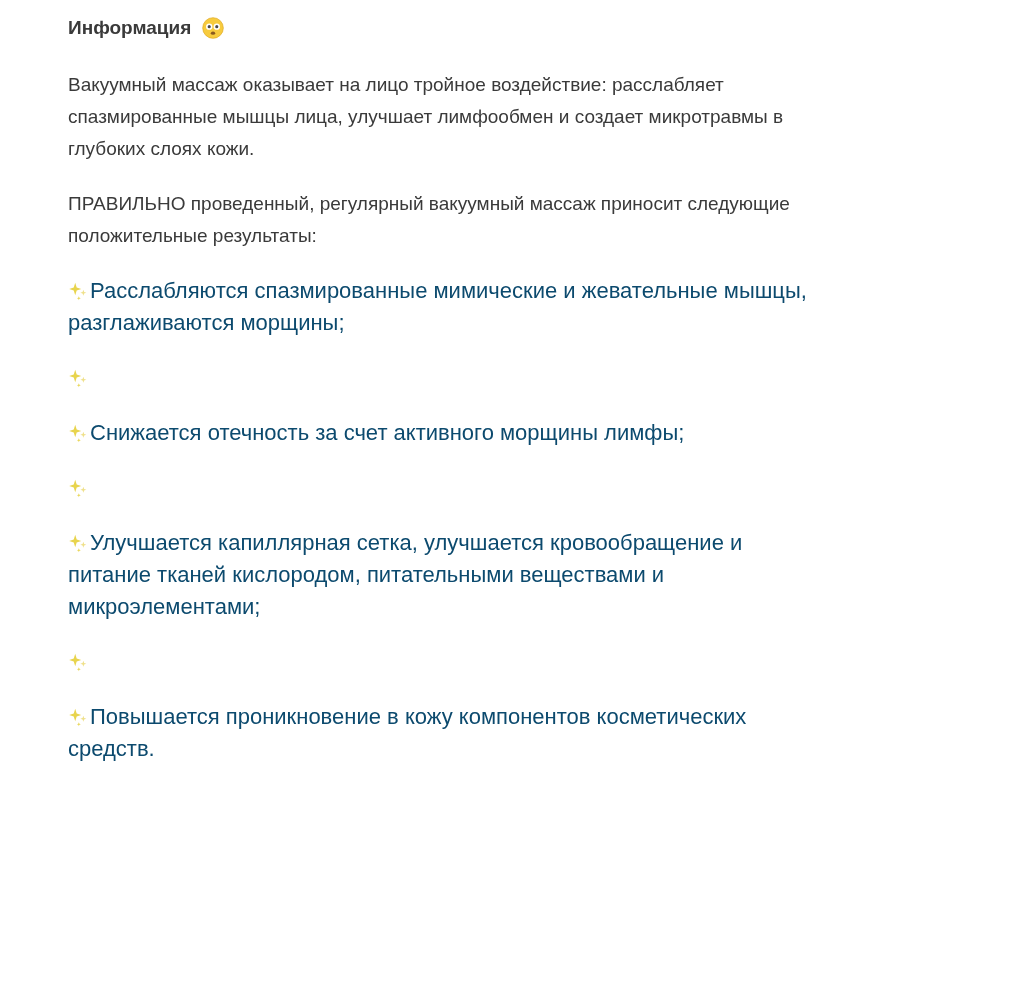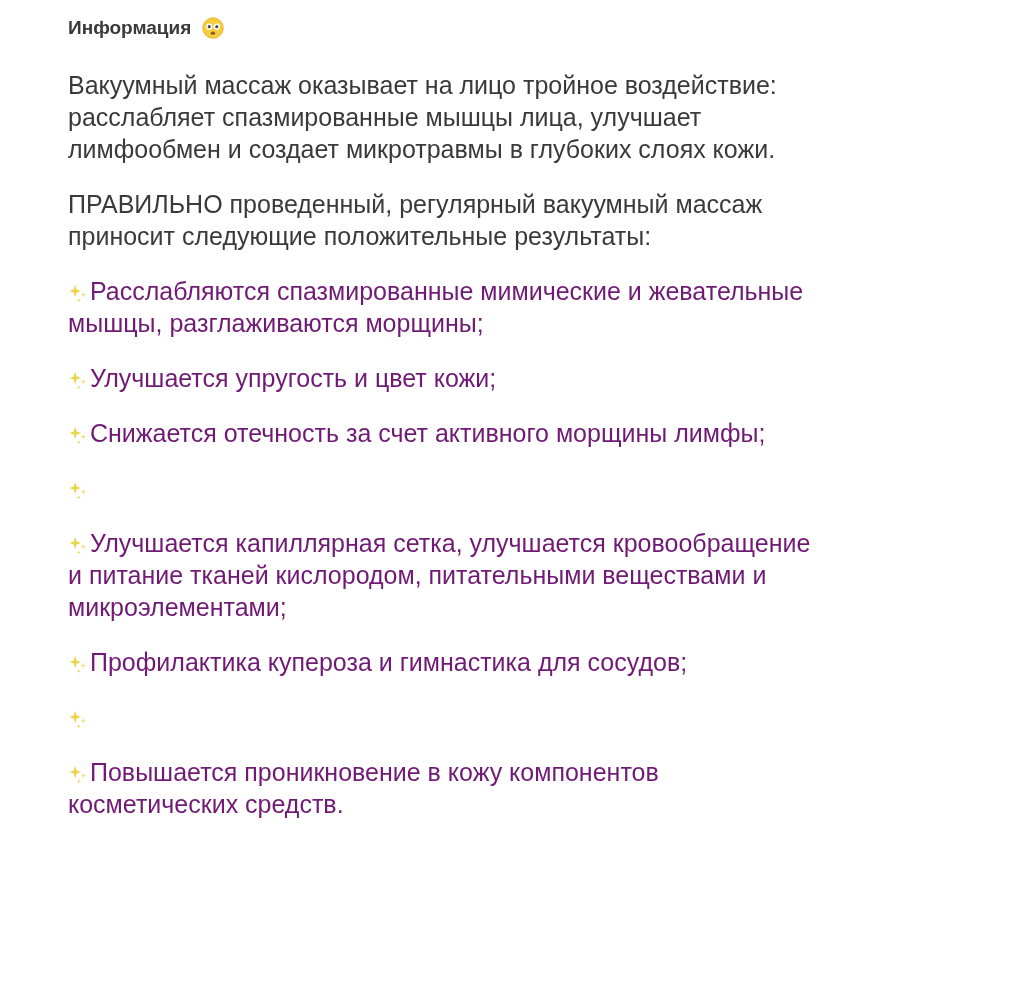--- a/index.html
+++ b/index.html
@@ -30,31 +30,31 @@
     white-space: nowrap;
   }
   .face-emoji {
     display: inline-block;
     width: 22px;
     height: 22px;
     vertical-align: -5px;
     margin-left: 5px;
   }
   .para {
-    font-size: 25px;
+    font-size: 19px;
     line-height: 32px;
     margin: 0 0 23px 0;
     color: #3a3a3a;
     max-width: 912px;
   }
   .bullet {
-    font-size: 25px;
+    font-size: 22px;
     line-height: 32px;
     margin: 0 0 23px 0;
-    color: #701a75;
+    color: #0c4a6e;
     max-width: 925px;
     text-indent: 0;
   }
   .bullet.last {
     margin-bottom: 8px;
   }
   .spark {
     display: inline-block;
     width: 21px;
     height: 19px;
@@ -91,45 +91,40 @@
   <p class="bullet"><span class="spark"><svg viewBox="0 0 24 22" width="21" height="19" aria-hidden="true">
           <path d="M8.2 0.8 L9.9 6.3 L15.2 8.0 L9.9 9.7 L8.2 15.2 L6.5 9.7 L1.2 8.0 L6.5 6.3 Z" fill="#e8d44d"></path>
           <path d="M17.6 9.0 L18.5 11.6 L21.1 12.5 L18.5 13.4 L17.6 16.0 L16.7 13.4 L14.1 12.5 L16.7 11.6 Z" fill="#efe08a"></path>
           <path d="M12.4 16.6 L13.0 18.3 L14.7 18.9 L13.0 19.5 L12.4 21.2 L11.8 19.5 L10.1 18.9 L11.8 18.3 Z" fill="#e8d44d"></path>
         </svg></span><span>Расслабляются спазмированные мимические и жевательные мышцы, разглаживаются морщины;</span></p>
 
   <p class="bullet"><span class="spark"><svg viewBox="0 0 24 22" width="21" height="19" aria-hidden="true">
           <path d="M8.2 0.8 L9.9 6.3 L15.2 8.0 L9.9 9.7 L8.2 15.2 L6.5 9.7 L1.2 8.0 L6.5 6.3 Z" fill="#e8d44d"></path>
           <path d="M17.6 9.0 L18.5 11.6 L21.1 12.5 L18.5 13.4 L17.6 16.0 L16.7 13.4 L14.1 12.5 L16.7 11.6 Z" fill="#efe08a"></path>
           <path d="M12.4 16.6 L13.0 18.3 L14.7 18.9 L13.0 19.5 L12.4 21.2 L11.8 19.5 L10.1 18.9 L11.8 18.3 Z" fill="#e8d44d"></path>
-        </svg></span><span>Улучшается упругость и цвет кожи;</span></p>
+        </svg></span></p>
 
   <p class="bullet"><span class="spark"><svg viewBox="0 0 24 22" width="21" height="19" aria-hidden="true">
           <path d="M8.2 0.8 L9.9 6.3 L15.2 8.0 L9.9 9.7 L8.2 15.2 L6.5 9.7 L1.2 8.0 L6.5 6.3 Z" fill="#e8d44d"></path>
           <path d="M17.6 9.0 L18.5 11.6 L21.1 12.5 L18.5 13.4 L17.6 16.0 L16.7 13.4 L14.1 12.5 L16.7 11.6 Z" fill="#efe08a"></path>
           <path d="M12.4 16.6 L13.0 18.3 L14.7 18.9 L13.0 19.5 L12.4 21.2 L11.8 19.5 L10.1 18.9 L11.8 18.3 Z" fill="#e8d44d"></path>
         </svg></span><span>Снижается отечность за счет активного морщины лимфы;</span></p>
 
   <p class="bullet"><span class="spark"><svg viewBox="0 0 24 22" width="21" height="19" aria-hidden="true">
           <path d="M8.2 0.8 L9.9 6.3 L15.2 8.0 L9.9 9.7 L8.2 15.2 L6.5 9.7 L1.2 8.0 L6.5 6.3 Z" fill="#e8d44d"></path>
           <path d="M17.6 9.0 L18.5 11.6 L21.1 12.5 L18.5 13.4 L17.6 16.0 L16.7 13.4 L14.1 12.5 L16.7 11.6 Z" fill="#efe08a"></path>
           <path d="M12.4 16.6 L13.0 18.3 L14.7 18.9 L13.0 19.5 L12.4 21.2 L11.8 19.5 L10.1 18.9 L11.8 18.3 Z" fill="#e8d44d"></path>
         </svg></span></p>
 
   <p class="bullet"><span class="spark"><svg viewBox="0 0 24 22" width="21" height="19" aria-hidden="true">
           <path d="M8.2 0.8 L9.9 6.3 L15.2 8.0 L9.9 9.7 L8.2 15.2 L6.5 9.7 L1.2 8.0 L6.5 6.3 Z" fill="#e8d44d"></path>
           <path d="M17.6 9.0 L18.5 11.6 L21.1 12.5 L18.5 13.4 L17.6 16.0 L16.7 13.4 L14.1 12.5 L16.7 11.6 Z" fill="#efe08a"></path>
           <path d="M12.4 16.6 L13.0 18.3 L14.7 18.9 L13.0 19.5 L12.4 21.2 L11.8 19.5 L10.1 18.9 L11.8 18.3 Z" fill="#e8d44d"></path>
         </svg></span><span>Улучшается капиллярная сетка, улучшается кровообращение и питание тканей кислородом, питательными веществами и микроэлементами;</span></p>
 
-  <p class="bullet"><span class="spark"><svg viewBox="0 0 24 22" width="21" height="19" aria-hidden="true">
-          <path d="M8.2 0.8 L9.9 6.3 L15.2 8.0 L9.9 9.7 L8.2 15.2 L6.5 9.7 L1.2 8.0 L6.5 6.3 Z" fill="#e8d44d"></path>
-          <path d="M17.6 9.0 L18.5 11.6 L21.1 12.5 L18.5 13.4 L17.6 16.0 L16.7 13.4 L14.1 12.5 L16.7 11.6 Z" fill="#efe08a"></path>
-          <path d="M12.4 16.6 L13.0 18.3 L14.7 18.9 L13.0 19.5 L12.4 21.2 L11.8 19.5 L10.1 18.9 L11.8 18.3 Z" fill="#e8d44d"></path>
-        </svg></span><span>Профилактика купероза и гимнастика для сосудов;</span></p>
 
 
   <p class="bullet tight"><span class="spark"><svg viewBox="0 0 24 22" width="21" height="19" aria-hidden="true">
           <path d="M8.2 0.8 L9.9 6.3 L15.2 8.0 L9.9 9.7 L8.2 15.2 L6.5 9.7 L1.2 8.0 L6.5 6.3 Z" fill="#e8d44d"></path>
           <path d="M17.6 9.0 L18.5 11.6 L21.1 12.5 L18.5 13.4 L17.6 16.0 L16.7 13.4 L14.1 12.5 L16.7 11.6 Z" fill="#efe08a"></path>
           <path d="M12.4 16.6 L13.0 18.3 L14.7 18.9 L13.0 19.5 L12.4 21.2 L11.8 19.5 L10.1 18.9 L11.8 18.3 Z" fill="#e8d44d"></path>
         </svg></span></p>
 
   <p class="bullet last"><span class="spark"><svg viewBox="0 0 24 22" width="21" height="19" aria-hidden="true">
           <path d="M8.2 0.8 L9.9 6.3 L15.2 8.0 L9.9 9.7 L8.2 15.2 L6.5 9.7 L1.2 8.0 L6.5 6.3 Z" fill="#e8d44d"></path>

